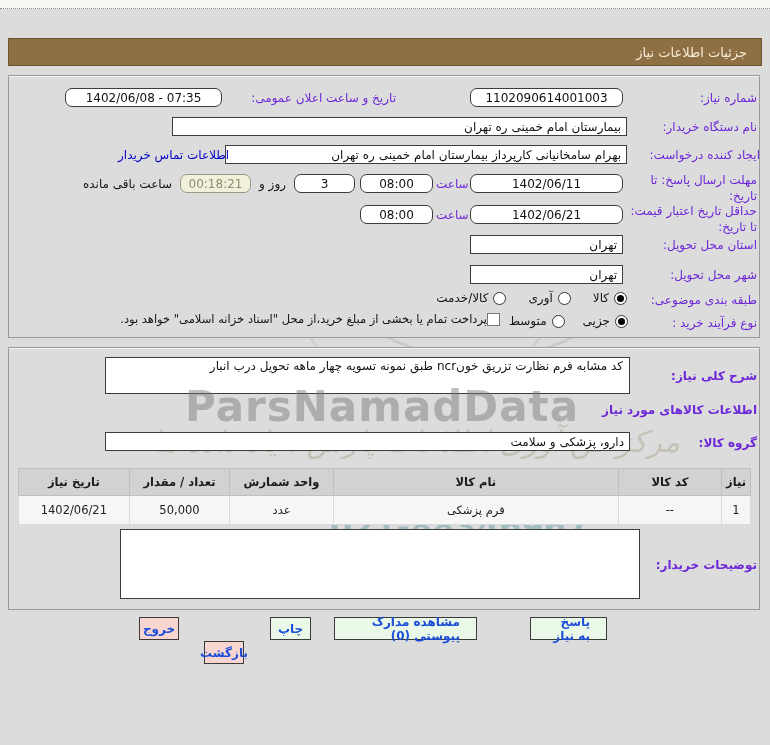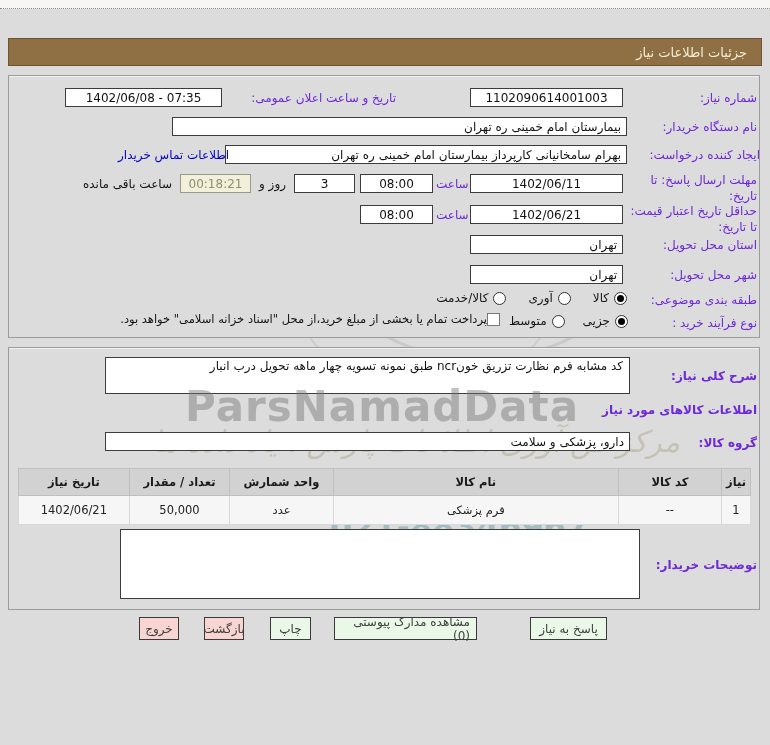--- a/index.html
+++ b/index.html
@@ -24,39 +24,39 @@
   .lbl { position:absolute; white-space:nowrap; color:#6d28d9; }
   .lbl.b { font-weight:bold; }
   .lbl2 { white-space:normal; line-height:1.35; text-align:right; }
   .inp {
     position:absolute; background:#fff; border:1px solid #3c3c3c;
     height:19px; display:flex; align-items:center; overflow:hidden;
     font-size:12px; color:#111;
   }
   .inp.center { justify-content:center; }
   .inp.right { justify-content:flex-start; padding:0 5px; }
-  .inp.num { direction:ltr; }
+  .inp.num { direction:ltr;border-radius:7px; }
   .countdown { background:#f2f0da; border:1px solid #9a9a88; color:#8f8f6d; }
   .link { color:#0000cc; cursor:pointer; }
   .radio { width:13px; height:13px; border:1px solid #333; border-radius:50%; background:#fff; display:inline-block; position:relative; flex:none; }
   .radio.sel::after { content:''; position:absolute; left:2px; top:2px; width:7px; height:7px; border-radius:50%; background:#000; }
   .checkbox { width:13px; height:13px; border:1px solid #777; background:#fff; display:inline-block; flex:none; }
   .optrow { position:absolute; display:flex; direction:rtl; align-items:center; gap:22px; }
   .opt { display:flex; align-items:center; gap:5px; }
   .bigtext {
     position:absolute; background:#fff; border:1px solid #3c3c3c; overflow:hidden;
     padding:1px 6px; text-align:right; font-size:12px; line-height:1.3;
   }
   table.items { position:absolute; left:18px; top:468px; width:733px; border-collapse:collapse; direction:rtl; font-size:11.5px; }
   table.items th { background:#d2d2d2; border:1px solid #bfbfbf; font-weight:bold; height:27px; padding:0 4px; color:#1a1a1a; }
   table.items td { background:#f6f6f6; border:1px solid #d9d9d9; height:29px; text-align:center; padding:0 4px; color:#222; }
   .btn {
     position:absolute; top:617px; height:23px; border:1px solid #3a3a3a;
     display:flex; align-items:center; justify-content:center; font-size:12px;
-    cursor:pointer; padding:0 6px; color:#404040;
+    cursor:pointer; padding:0 16px; color:#1d4ed8;font-weight:bold;
   }
   .btn.pink { background:#f9d5d2; }
   .btn.green { background:#e9f8e7; }
   
   .wm { position:absolute; pointer-events:none; }
   .wm-brand { left:185px; top:382px; font-size:42px; font-weight:bold; color:rgba(115,115,115,0.45); direction:ltr; letter-spacing:1px; }
   .wm-callig { left:140px; top:424px; width:540px; font-size:30px; font-style:italic; color:rgba(150,140,100,0.32); white-space:nowrap; overflow:hidden; }
   .wm-portal { left:330px; top:468px; font-size:26px; color:rgba(42,166,173,0.38); white-space:nowrap; }
   .wm-phone { left:330px; top:508px; font-size:32px; font-weight:bold; color:rgba(40,120,140,0.32); direction:ltr; }
   .wm-digits { left:425px; top:198px; font-size:46px; font-weight:bold; color:rgba(85,85,85,0.26); line-height:0.95; direction:ltr; text-align:left; }
@@ -194,16 +194,16 @@
       </tr>
     </tbody>
   </table>
 
   <div class="lbl b" style="right:13px; top:558px;">توضیحات خریدار:</div>
   <div class="bigtext" style="left:120px; top:529px; width:520px; height:70px;"></div>
 
   <div class="btn green" style="left:530px; width:77px;">پاسخ به نیاز</div>
   <div class="btn green" style="left:334px; width:143px;">مشاهده مدارک پیوستی (0)</div>
   <div class="btn green" style="left:270px; width:41px;">چاپ</div>
-  <div class="btn pink" style="left:204px; width:40px;">بازگشت</div>
+  <div class="btn pink" style="left:204px; width:40px;margin-top:24px;">بازگشت</div>
   <div class="btn pink" style="left:139px; width:40px;">خروج</div>
 
 </div>
 
 </body></html>

